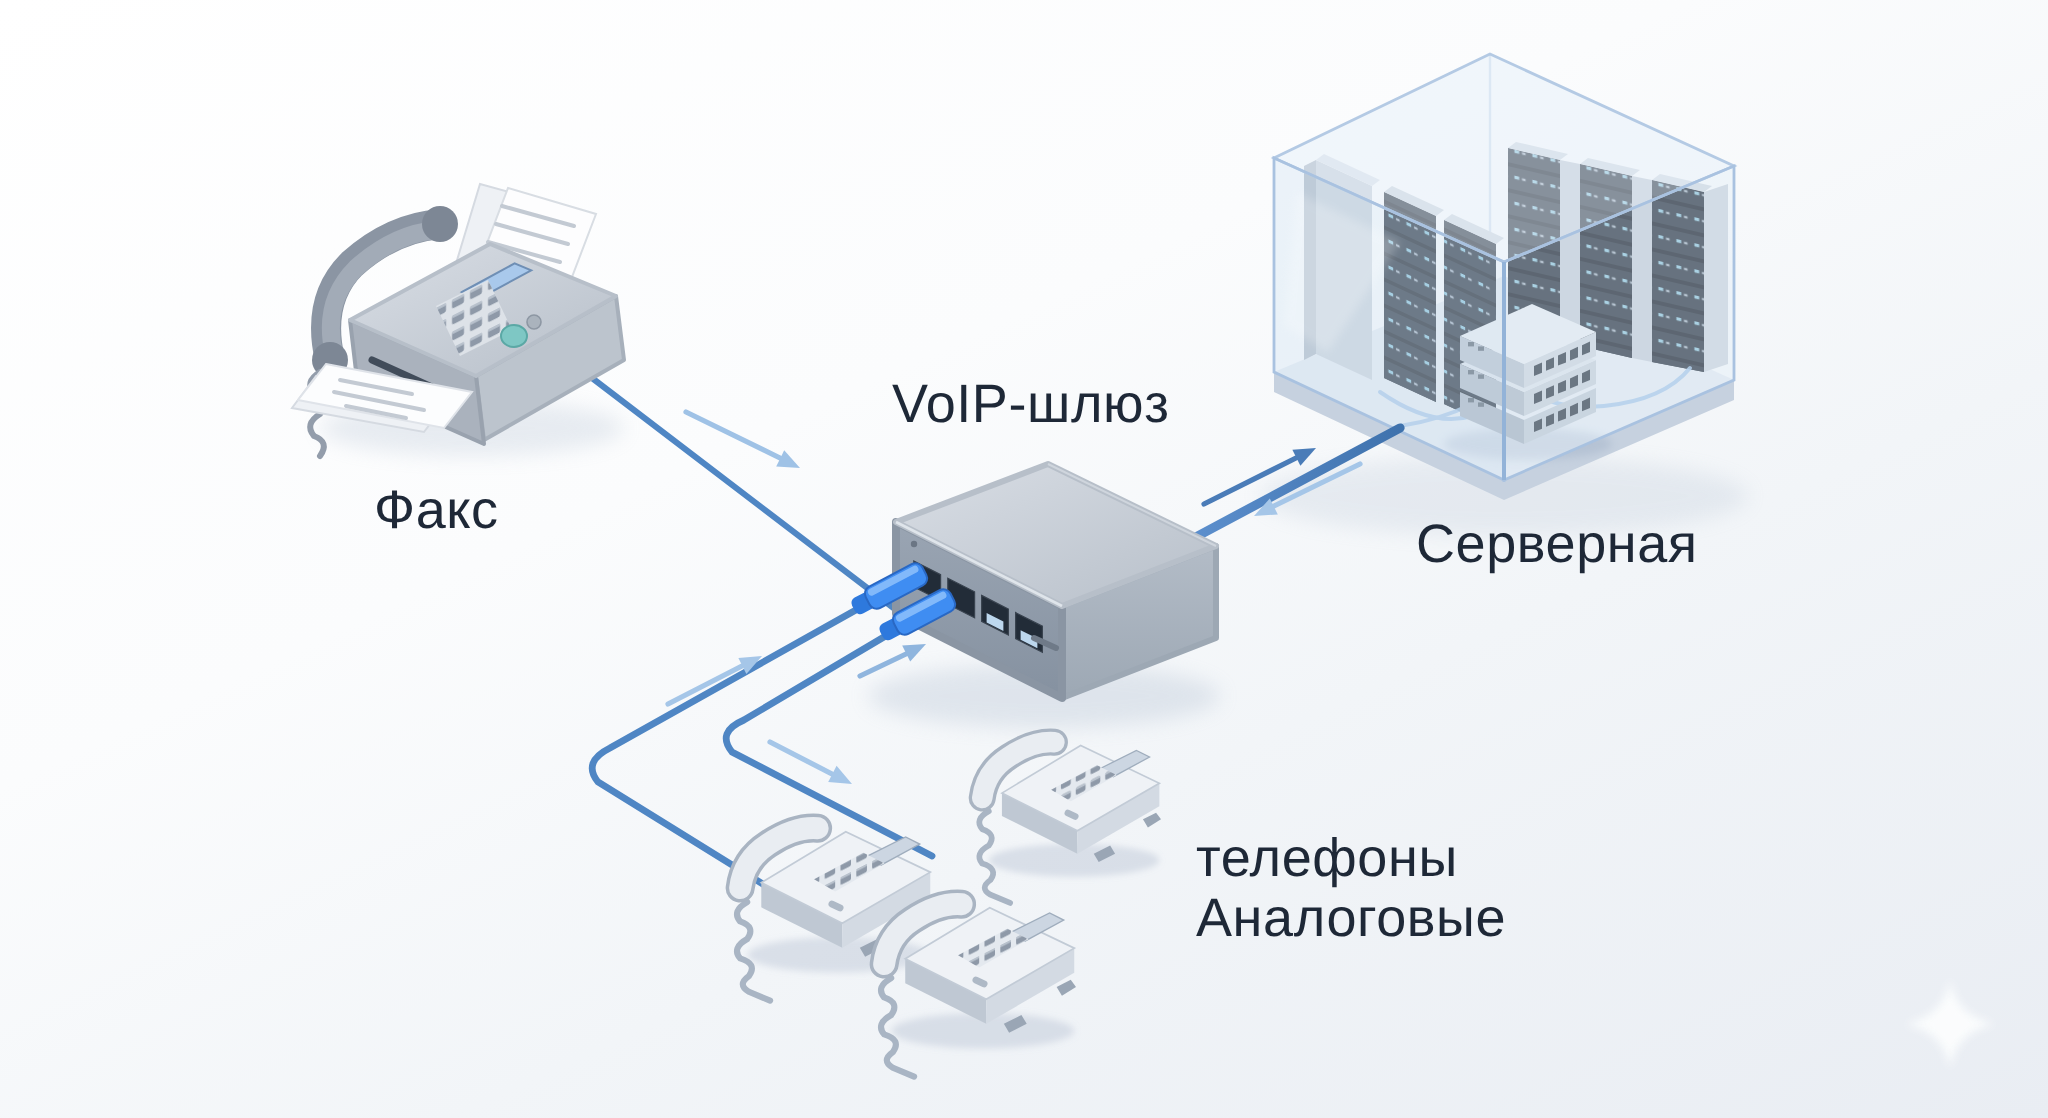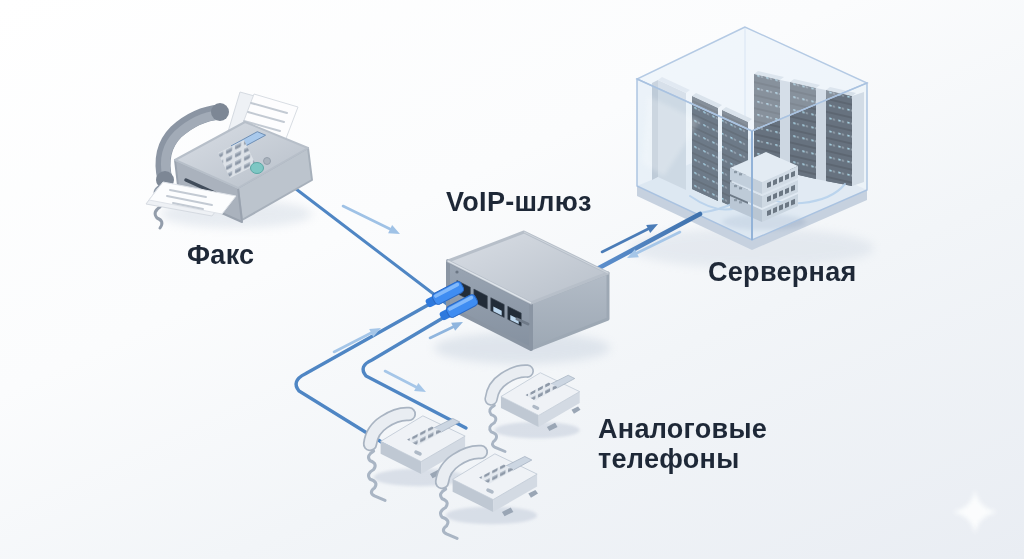--- a/index.html
+++ b/index.html
@@ -1,19 +1,19 @@
 <!DOCTYPE html>
 <html><head>
 <meta charset="utf-8">
 <style>
   html,body{margin:0;padding:0;}
   body{width:1024px;height:559px;overflow:hidden;font-family:"Liberation Sans","DejaVu Sans",sans-serif;}
   .stage{position:relative;width:1024px;height:559px;background:linear-gradient(155deg,#ffffff 0%,#fbfcfd 38%,#f2f5f8 64%,#e9edf3 100%);}
   .stage svg{position:absolute;left:0;top:0;}
-  .lbl{position:absolute;color:#1e2837;font-weight:700;font-size:27px;letter-spacing:.3px;line-height:30px;white-space:nowrap;}
+  .lbl{position:absolute;color:#1e2837;font-weight:400;font-size:27px;letter-spacing:.3px;line-height:30px;white-space:nowrap;}
 </style>
 </head>
 <body>
 
 <div class="stage">
 <svg width="1024" height="559" viewBox="0 0 1024 559">
   <defs>
     <linearGradient id="gwTop" x1="0" y1="0" x2="1" y2="1">
       <stop offset="0" stop-color="#d9dee5"></stop>
           <stop offset="1" stop-color="#b7bfc9"></stop>
@@ -278,16 +278,16 @@
     <use href="#phone" transform="translate(428,438) scale(0.88)"></use>
   </g>
 
   <path d="M975,490 Q978,508 997,512 Q978,516 975,534 Q972,516 953,512 Q972,508 975,490" fill="#fdfefe" opacity=".9" filter="url(#soft2)"></path>
 </svg>
 
   <div class="lbl" style="left:187px;top:240px;">Факс</div>
   <div class="lbl" style="left:446px;top:187px;">VoIP-шлюз</div>
   <div class="lbl" style="left:708px;top:257px;">Серверная</div>
   <div class="lbl" style="left:598px;top:414px;">
+    <div>телефоны</div>
     <div>Аналоговые</div>
-    <div>телефоны</div>
   </div>
 </div>
 
 </body></html>

